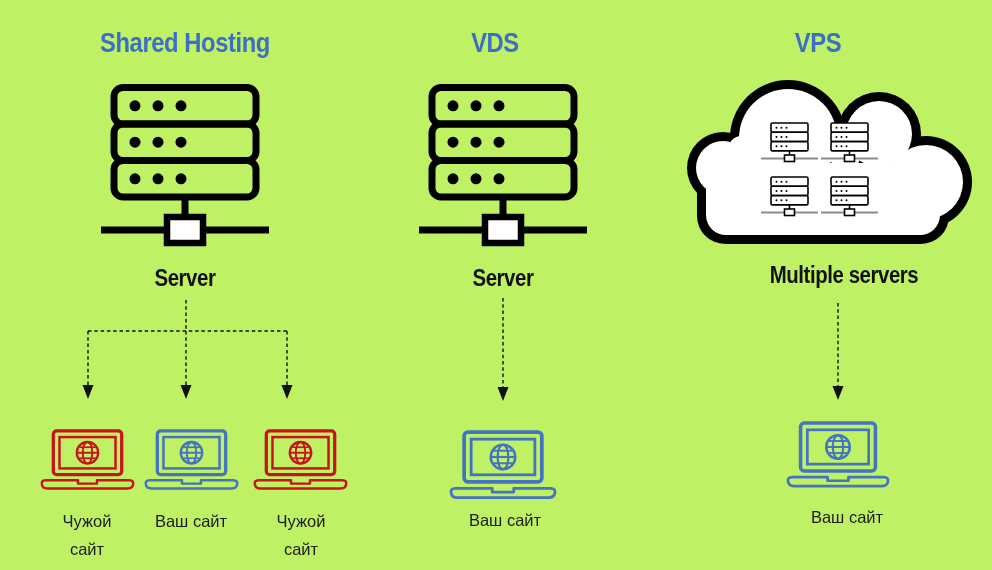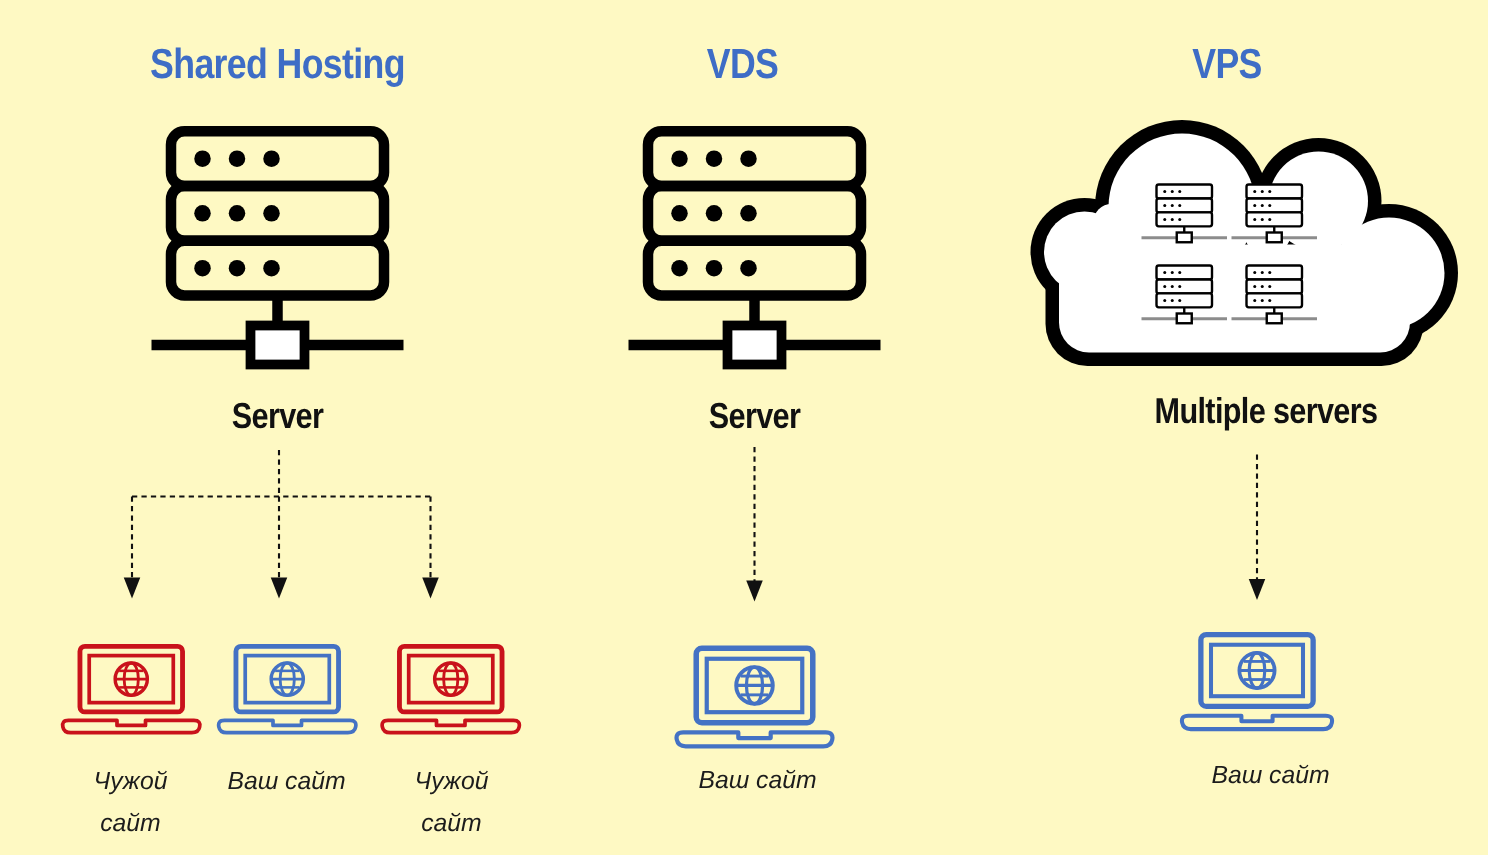--- a/index.html
+++ b/index.html
@@ -1,32 +1,32 @@
 <!DOCTYPE html>
 <html style="--title-blue: #3E6DC6; --client-blue: #4472C4; --client-red: #C9121B; --network-gray: #8C8C8C;"><head>
 <meta charset="utf-8">
 <style>
   html,body{margin:0;padding:0;background:#fff;}
   .canvas{
-    position:relative;width:992px;height:570px;background:#fef9c3;overflow:hidden;
+    position:relative;width:992px;height:570px;background:#bef264;overflow:hidden;
     font-family:"Liberation Sans",sans-serif;
   }
   .abs{position:absolute;}
   .title{
     font-weight:bold;font-size:28px;line-height:1.05;color:var(--title-blue,#3E6DC6);
     text-align:center;transform:scaleX(.85);transform-origin:50% 50%;
     letter-spacing:-0.5px;
   }
   .server-label{
     font-weight:bold;font-size:24px;line-height:1.05;color:#111;
     text-align:center;transform:scaleX(.85);transform-origin:50% 50%;
     letter-spacing:-0.5px;
   }
   .client-label{
-    font-style:italic;font-size:16.5px;line-height:1.72;color:#1c1c1c;
+    font-size:16.5px;line-height:1.72;color:#1c1c1c;
     text-align:center;
   }
   .client-label span{display:block;}
   svg{display:block;overflow:visible;}
   .laptop.red{color:var(--client-red,#C9121B);}
   .laptop.blue{color:var(--client-blue,#4472C4);}
   .hidden-defs{position:absolute;width:0;height:0;}
 </style>
 </head>
 <body>

